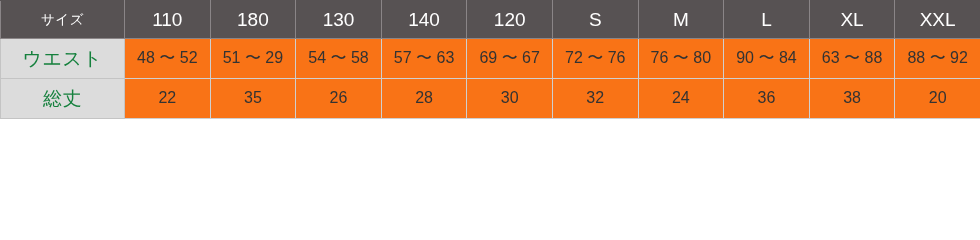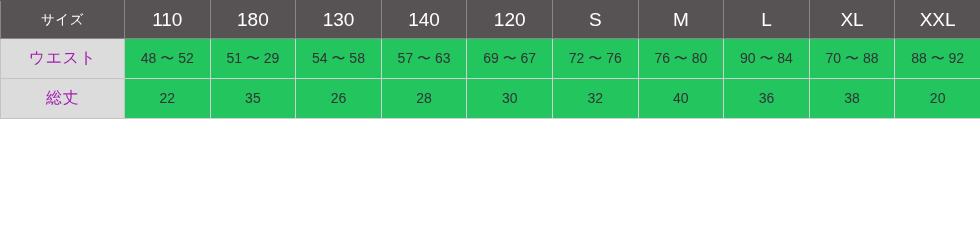--- a/index.html
+++ b/index.html
@@ -52,30 +52,30 @@
   }
   #size-table thead th.label-head {
     font-size: 13.5px;
     letter-spacing: 0.5px;
   }
 
   
   #size-table tbody tr { height: 29px; }
   #size-table tbody th.row-label {
     background: #dcdcdc;
-    color: #a21caf;
-    font-size: 16px;
+    color: #15803d;
+    font-size: 19px;
     letter-spacing: 0.5px;
     border-color: #c4c4c4;
     margin-left: 11px;
   }
   #size-table tbody td.value-cell {
-    background: #22c55e;
+    background: #f97316;
     color: #333333;
-    font-size: 14px;
+    font-size: 16px;
     border-color: #cfcfcf;
   }
 </style>
 </head>
 <body>
 
 <table id="size-table">
   <colgroup>
     <col class="label-col">
     <col class="size-col">
@@ -108,30 +108,30 @@
     <tr>
       <th class="row-label" scope="row">ウエスト</th>
       <td class="value-cell">48 〜 52</td>
       <td class="value-cell">51 〜 29</td>
       <td class="value-cell">54 〜 58</td>
       <td class="value-cell">57 〜 63</td>
       <td class="value-cell">69 〜 67</td>
       <td class="value-cell">72 〜 76</td>
       <td class="value-cell">76 〜 80</td>
       <td class="value-cell">90 〜 84</td>
-      <td class="value-cell">70 〜 88</td>
+      <td class="value-cell">63 〜 88</td>
       <td class="value-cell">88 〜 92</td>
     </tr>
     <tr>
       <th class="row-label" scope="row">総丈</th>
       <td class="value-cell">22</td>
       <td class="value-cell">35</td>
       <td class="value-cell">26</td>
       <td class="value-cell">28</td>
       <td class="value-cell">30</td>
       <td class="value-cell">32</td>
-      <td class="value-cell">40</td>
+      <td class="value-cell">24</td>
       <td class="value-cell">36</td>
       <td class="value-cell">38</td>
       <td class="value-cell">20</td>
     </tr>
   </tbody>
 </table>
 
 </body></html>

